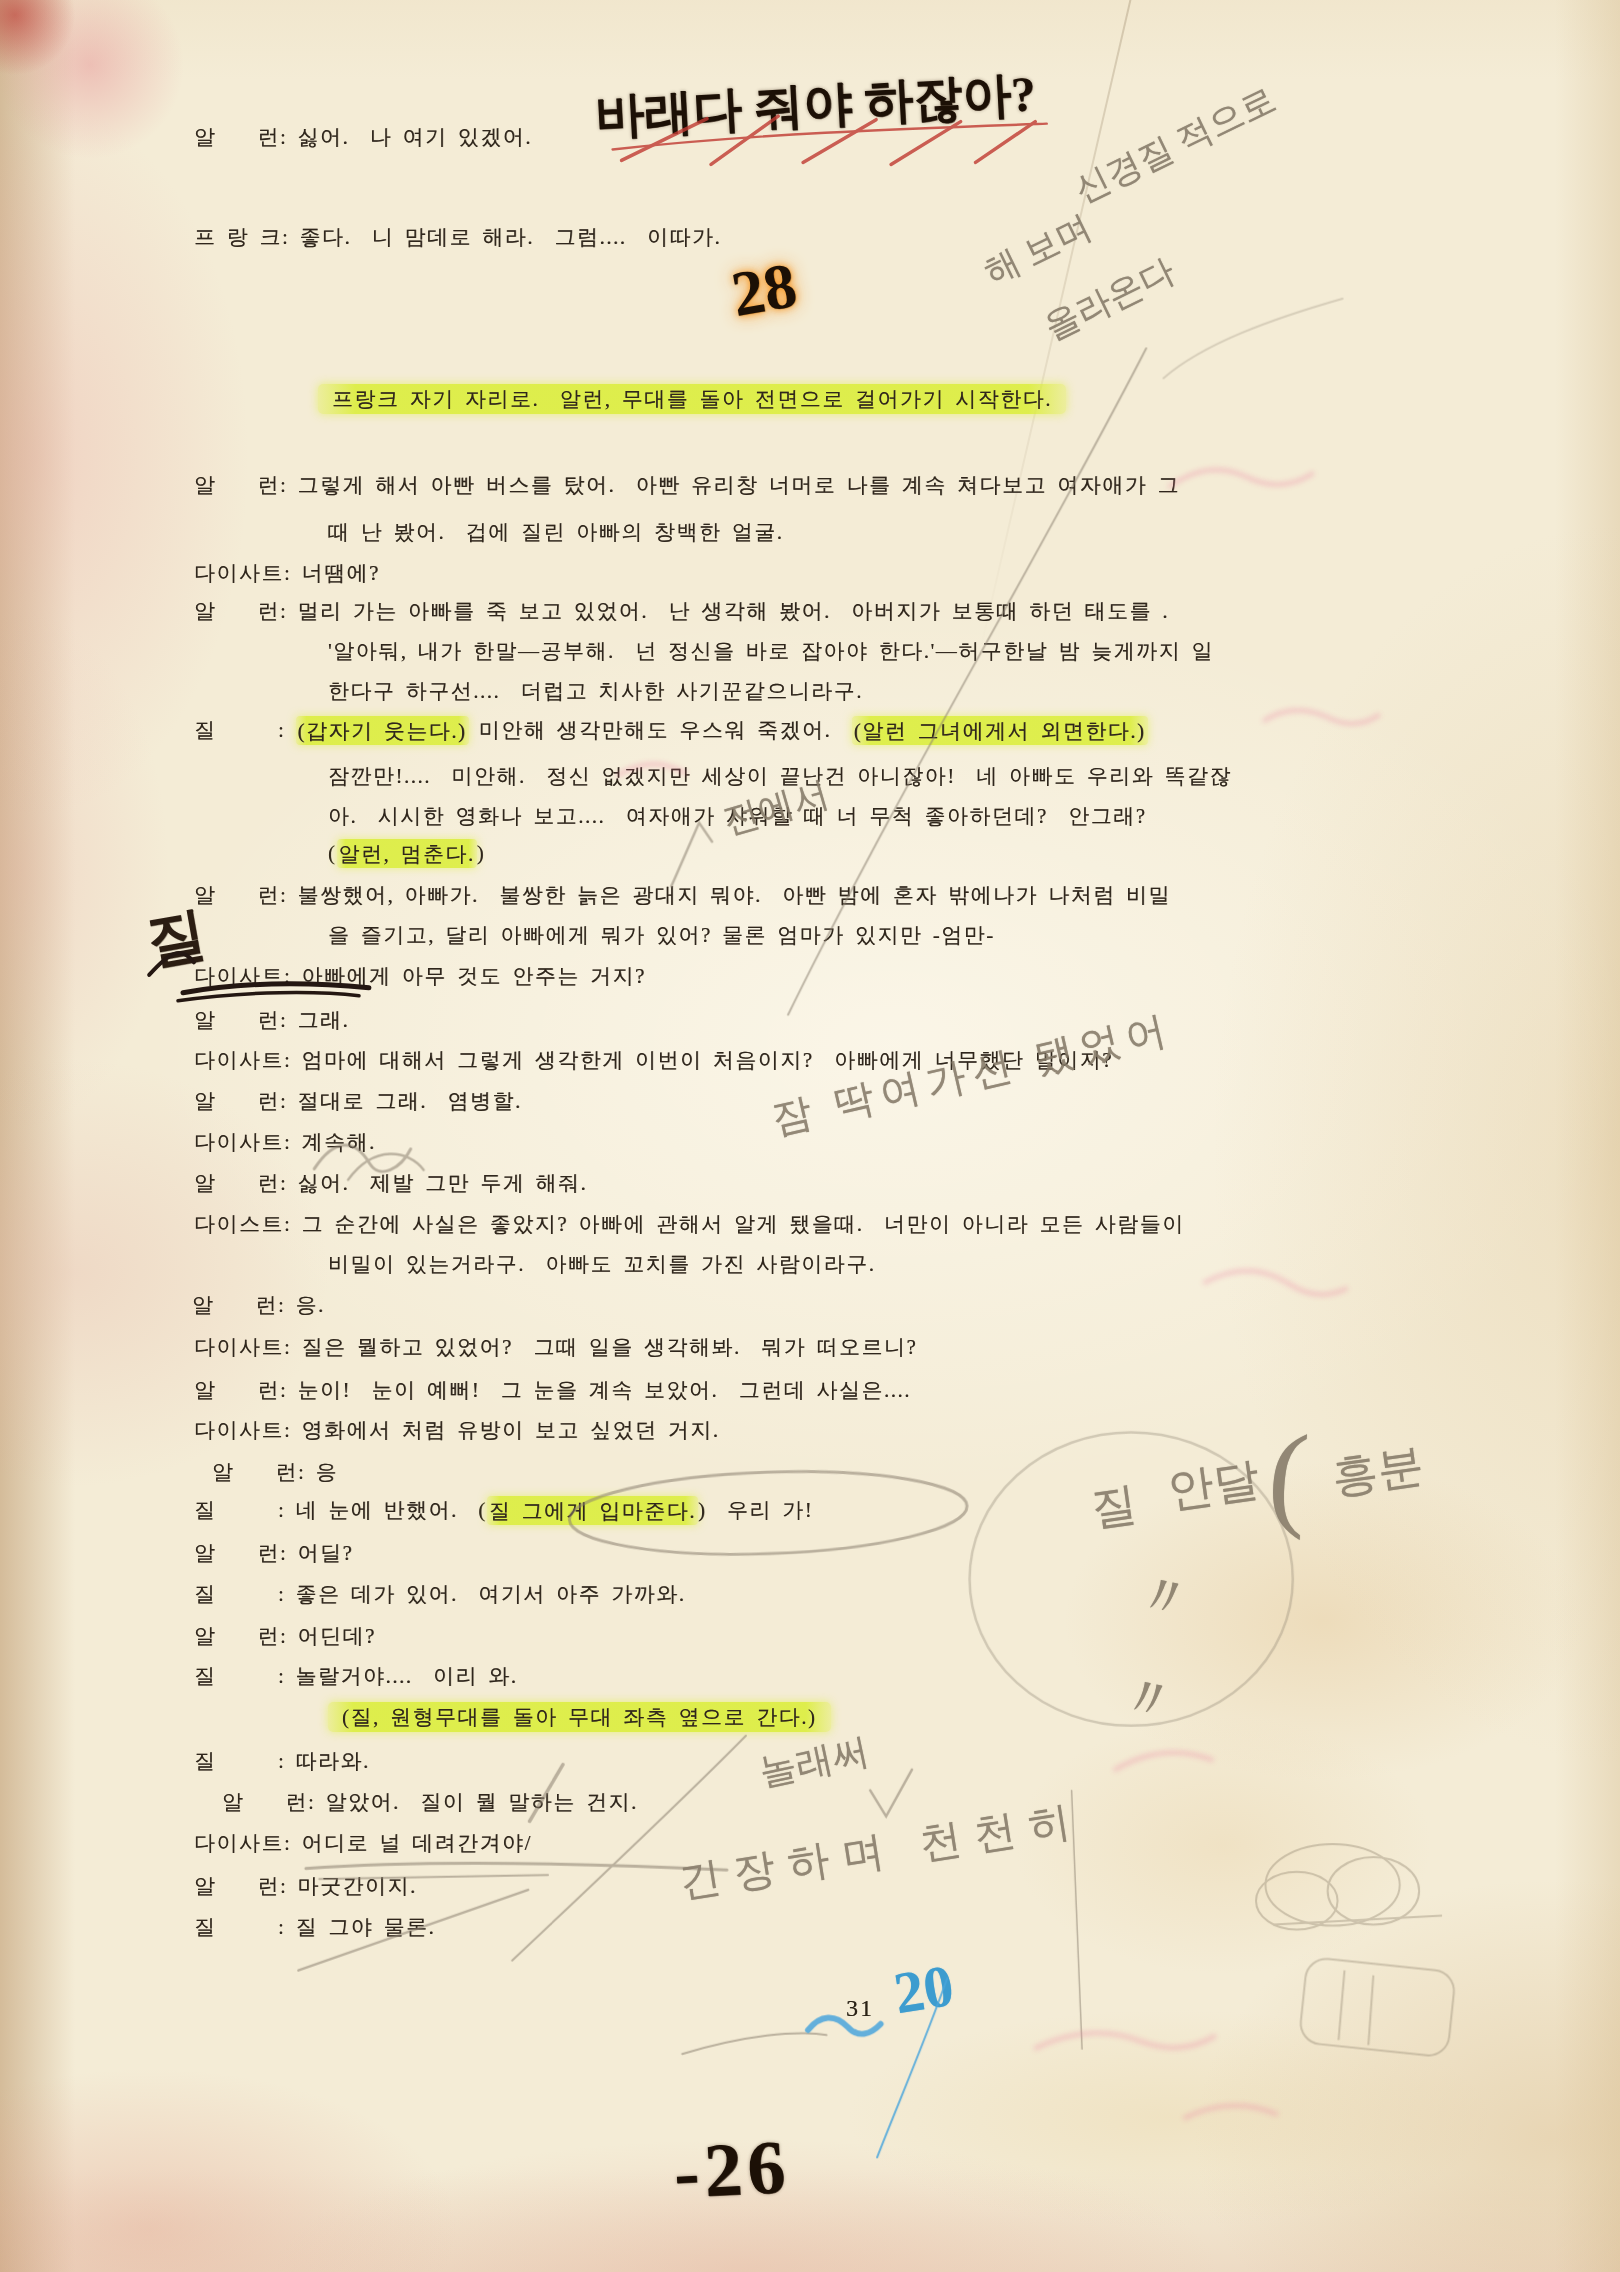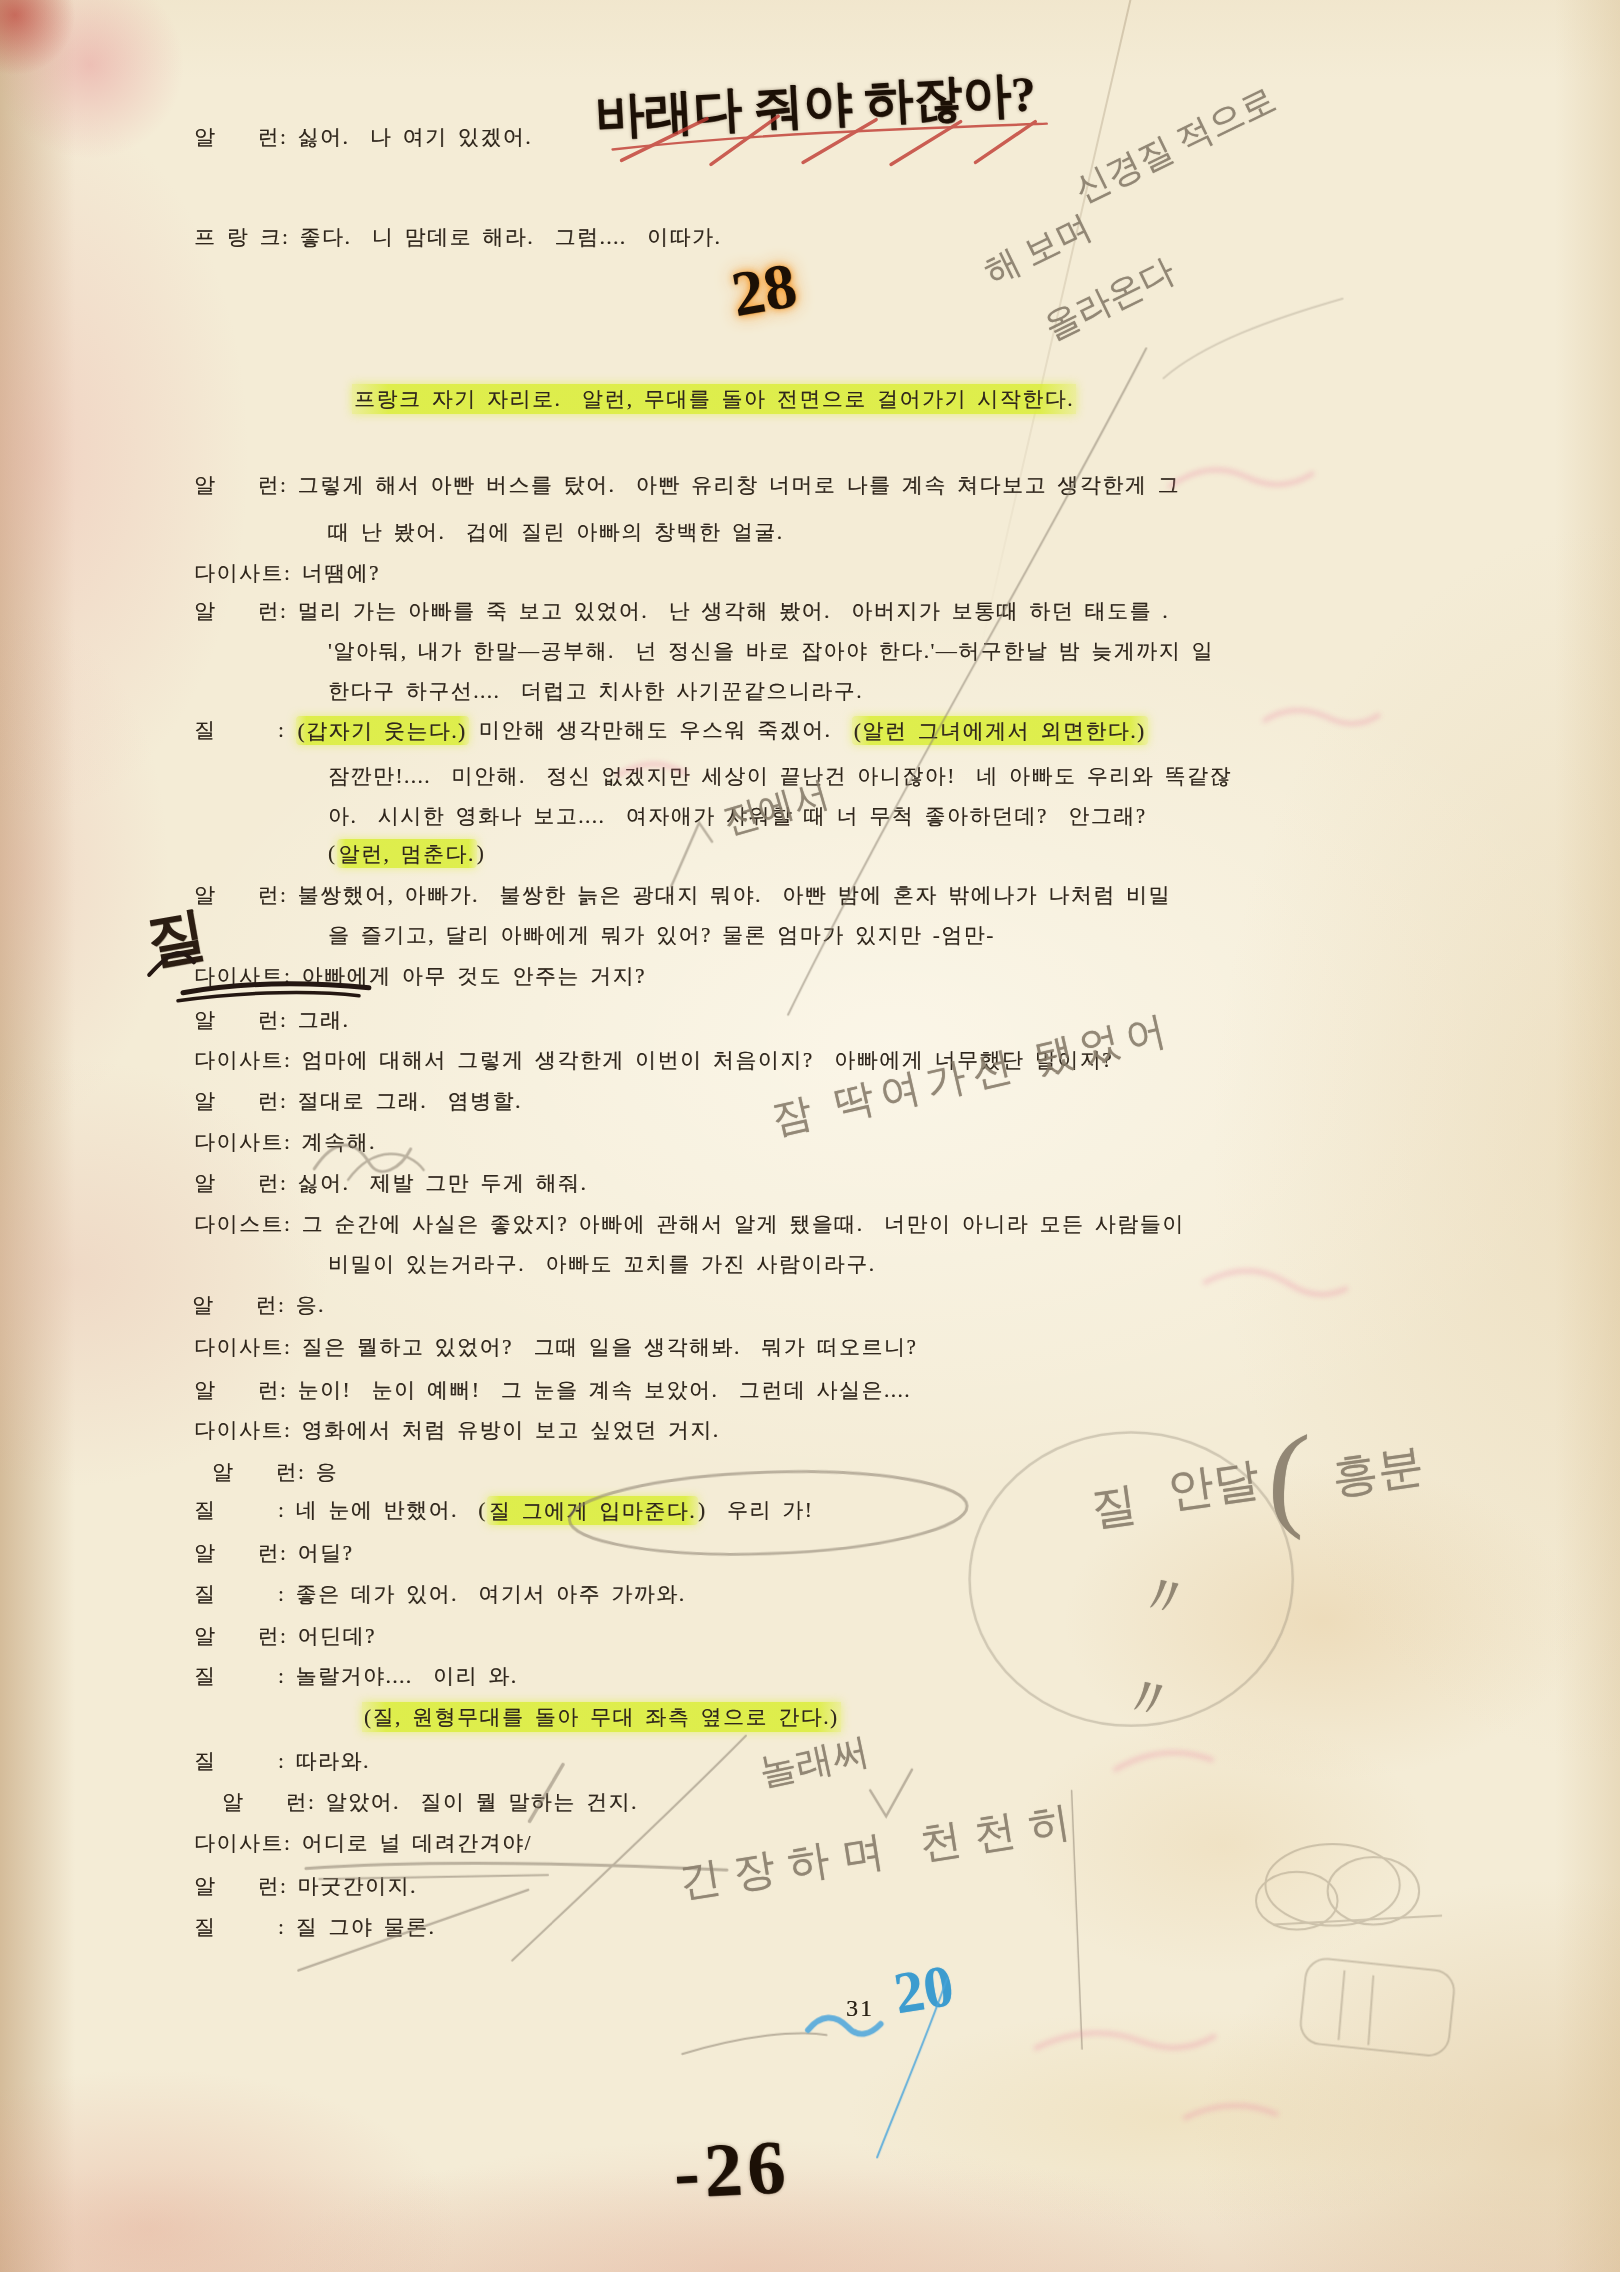--- a/index.html
+++ b/index.html
@@ -40,23 +40,22 @@
   }
   .line .hl{
     background:linear-gradient(to right, rgba(222,240,52,.35), rgba(218,238,52,.85) 6%, rgba(218,238,52,.85) 94%, rgba(222,240,52,.35));
     box-shadow:0 0 8px rgba(222,240,60,.55);
     border-radius:4px;
     padding:2.5px 2px;
   }
   .hl-line > span{
     background:linear-gradient(to right, rgba(222,240,52,.35), rgba(218,238,52,.85) 5%, rgba(218,238,52,.85) 95%, rgba(222,240,52,.35));
     box-shadow:0 0 10px rgba(222,240,60,.6);
-    border-radius:0;
-    padding:3px 2px;
-    margin-left:34px;
+    border-radius:5px;
+    padding:3px 14px;
   }
   .ann{
     position:absolute;
     white-space:pre;
     line-height:1;
     transform-origin:left top;
   }
   .marker{
     font-weight:bold;
     color:#1c1006;
@@ -100,21 +99,21 @@
 <body>
 
 <div class="stage">
 
   <div class="crease"></div>
 
   <div>
       <div class="line" style="left: 194px; top: 125px;"><span>알    런: 싫어.  나 여기 있겠어.</span></div>
       <div class="line" style="left: 194px; top: 225px;"><span>프 랑 크: 좋다.  니 맘데로 해라.  그럼....  이따가.</span></div>
       <div class="line hl-line" style="left: 318px; top: 387px;"><span>프랑크 자기 자리로.  알런, 무대를 돌아 전면으로 걸어가기 시작한다.</span></div>
-      <div class="line" style="left: 194px; top: 473px;"><span>알    런: 그렇게 해서 아빤 버스를 탔어.  아빤 유리창 너머로 나를 계속 쳐다보고 생각한게 그</span></div>
+      <div class="line" style="left: 194px; top: 473px;"><span>알    런: 그렇게 해서 아빤 버스를 탔어.  아빤 유리창 너머로 나를 계속 쳐다보고 여자애가 그</span></div>
       <div class="line" style="left: 328px; top: 520px;"><span>때 난 봤어.  겁에 질린 아빠의 창백한 얼굴.</span></div>
       <div class="line" style="left: 194px; top: 561px;"><span>다이사트: 너땜에?</span></div>
       <div class="line" style="left: 194px; top: 599px;"><span>알    런: 멀리 가는 아빠를 죽 보고 있었어.  난 생각해 봤어.  아버지가 보통때 하던 태도를 .</span></div>
       <div class="line" style="left: 328px; top: 639px;"><span>'알아둬, 내가 한말—공부해.  넌 정신을 바로 잡아야 한다.'—허구한날 밤 늦게까지 일</span></div>
       <div class="line" style="left: 328px; top: 679px;"><span>한다구 하구선....  더럽고 치사한 사기꾼같으니라구.</span></div>
       <div class="line" style="left: 194px; top: 718px;"><span>질      : </span><span class="hl">(갑자기 웃는다.)</span><span> 미안해 생각만해도 우스워 죽겠어.  </span><span class="hl">(알런 그녀에게서 외면한다.)</span></div>
       <div class="line" style="left: 328px; top: 764px;"><span>잠깐만!....  미안해.  정신 없겠지만 세상이 끝난건 아니잖아!  네 아빠도 우리와 똑같잖</span></div>
       <div class="line" style="left: 328px; top: 804px;"><span>아.  시시한 영화나 보고....  여자애가 샤워할 때 너 무척 좋아하던데?  안그래?</span></div>
       <div class="line" style="left: 328px; top: 841px;"><span>(</span><span class="hl">알런, 멈춘다.</span><span>)</span></div>
       <div class="line" style="left: 194px; top: 883px;"><span>알    런: 불쌍했어, 아빠가.  불쌍한 늙은 광대지 뭐야.  아빤 밤에 혼자 밖에나가 나처럼 비밀</span></div>

